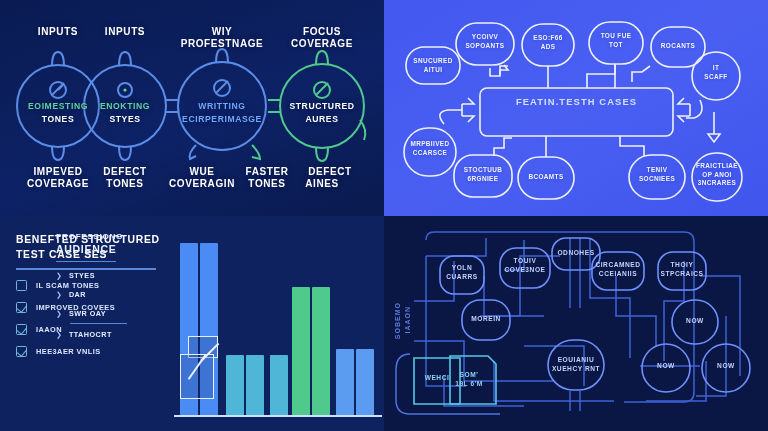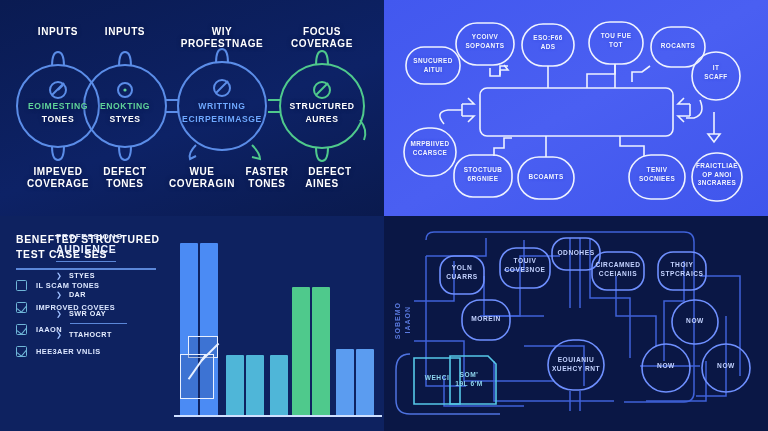--- a/index.html
+++ b/index.html
@@ -218,20 +218,21 @@
 
       <g stroke="#eef2ff" stroke-width="1.6" fill="none">
         <path d="M78 104 l12 0 l-6 -6 M78 116 l12 0 l-6 6 M78 104 l0 12"></path>
         <path d="M306 104 l-12 0 l6 -6 M306 116 l-12 0 l6 6 M306 104 l0 12"></path>
         <path d="M330 134 l-6 0 l6 8 l6 -8 l-6 0"></path>
         <path d="M116 70 l8 0 l-4 -5 M116 70 l0 5"></path>
       </g>
     </svg>
 
     <div class="q2-center" style="left:96px; top:94px; width:193px;">
+      <div>FEATIN.TESTH CASES</div>
     </div>
 
     <div class="q2lbl" style="left:22px; top:57px;  width:54px;">
       <div>SNUCURED</div>
       <div>AITUI</div>
     </div>
     <div class="q2lbl" style="left:72px; top:33px;  width:58px;">
       <div>YCOIVV</div>
       <div>SOPOANTS</div>
     </div>

